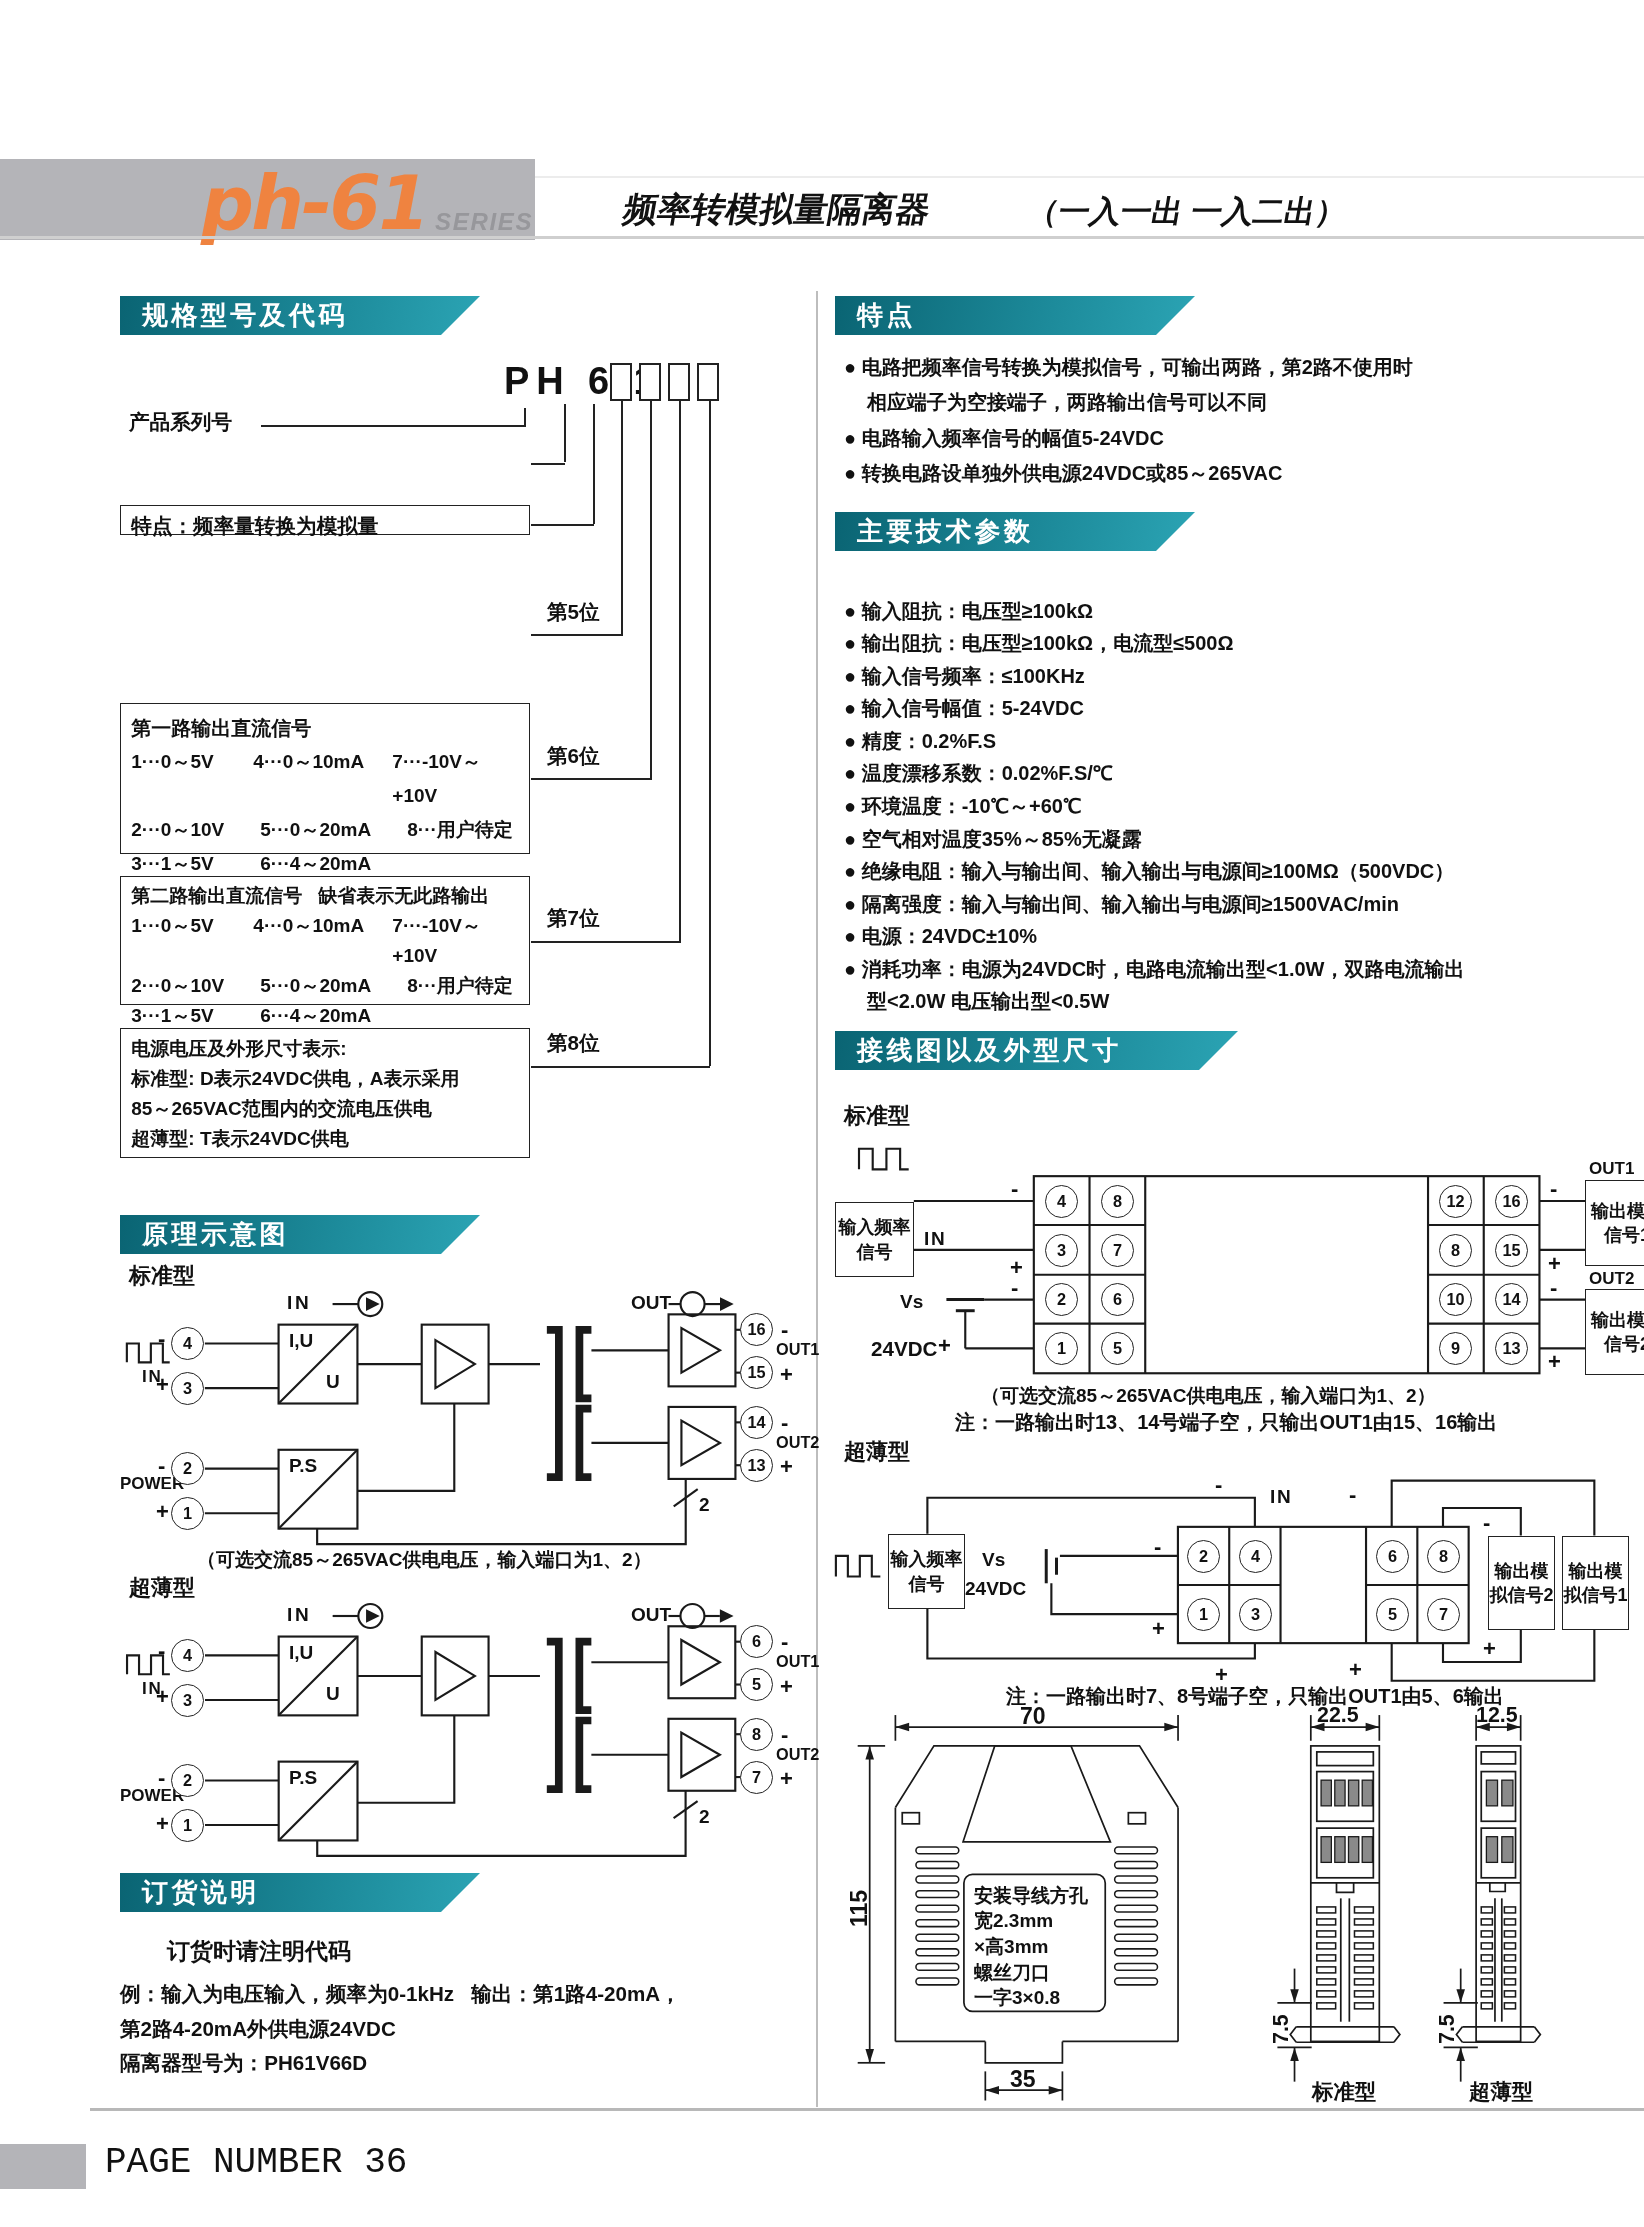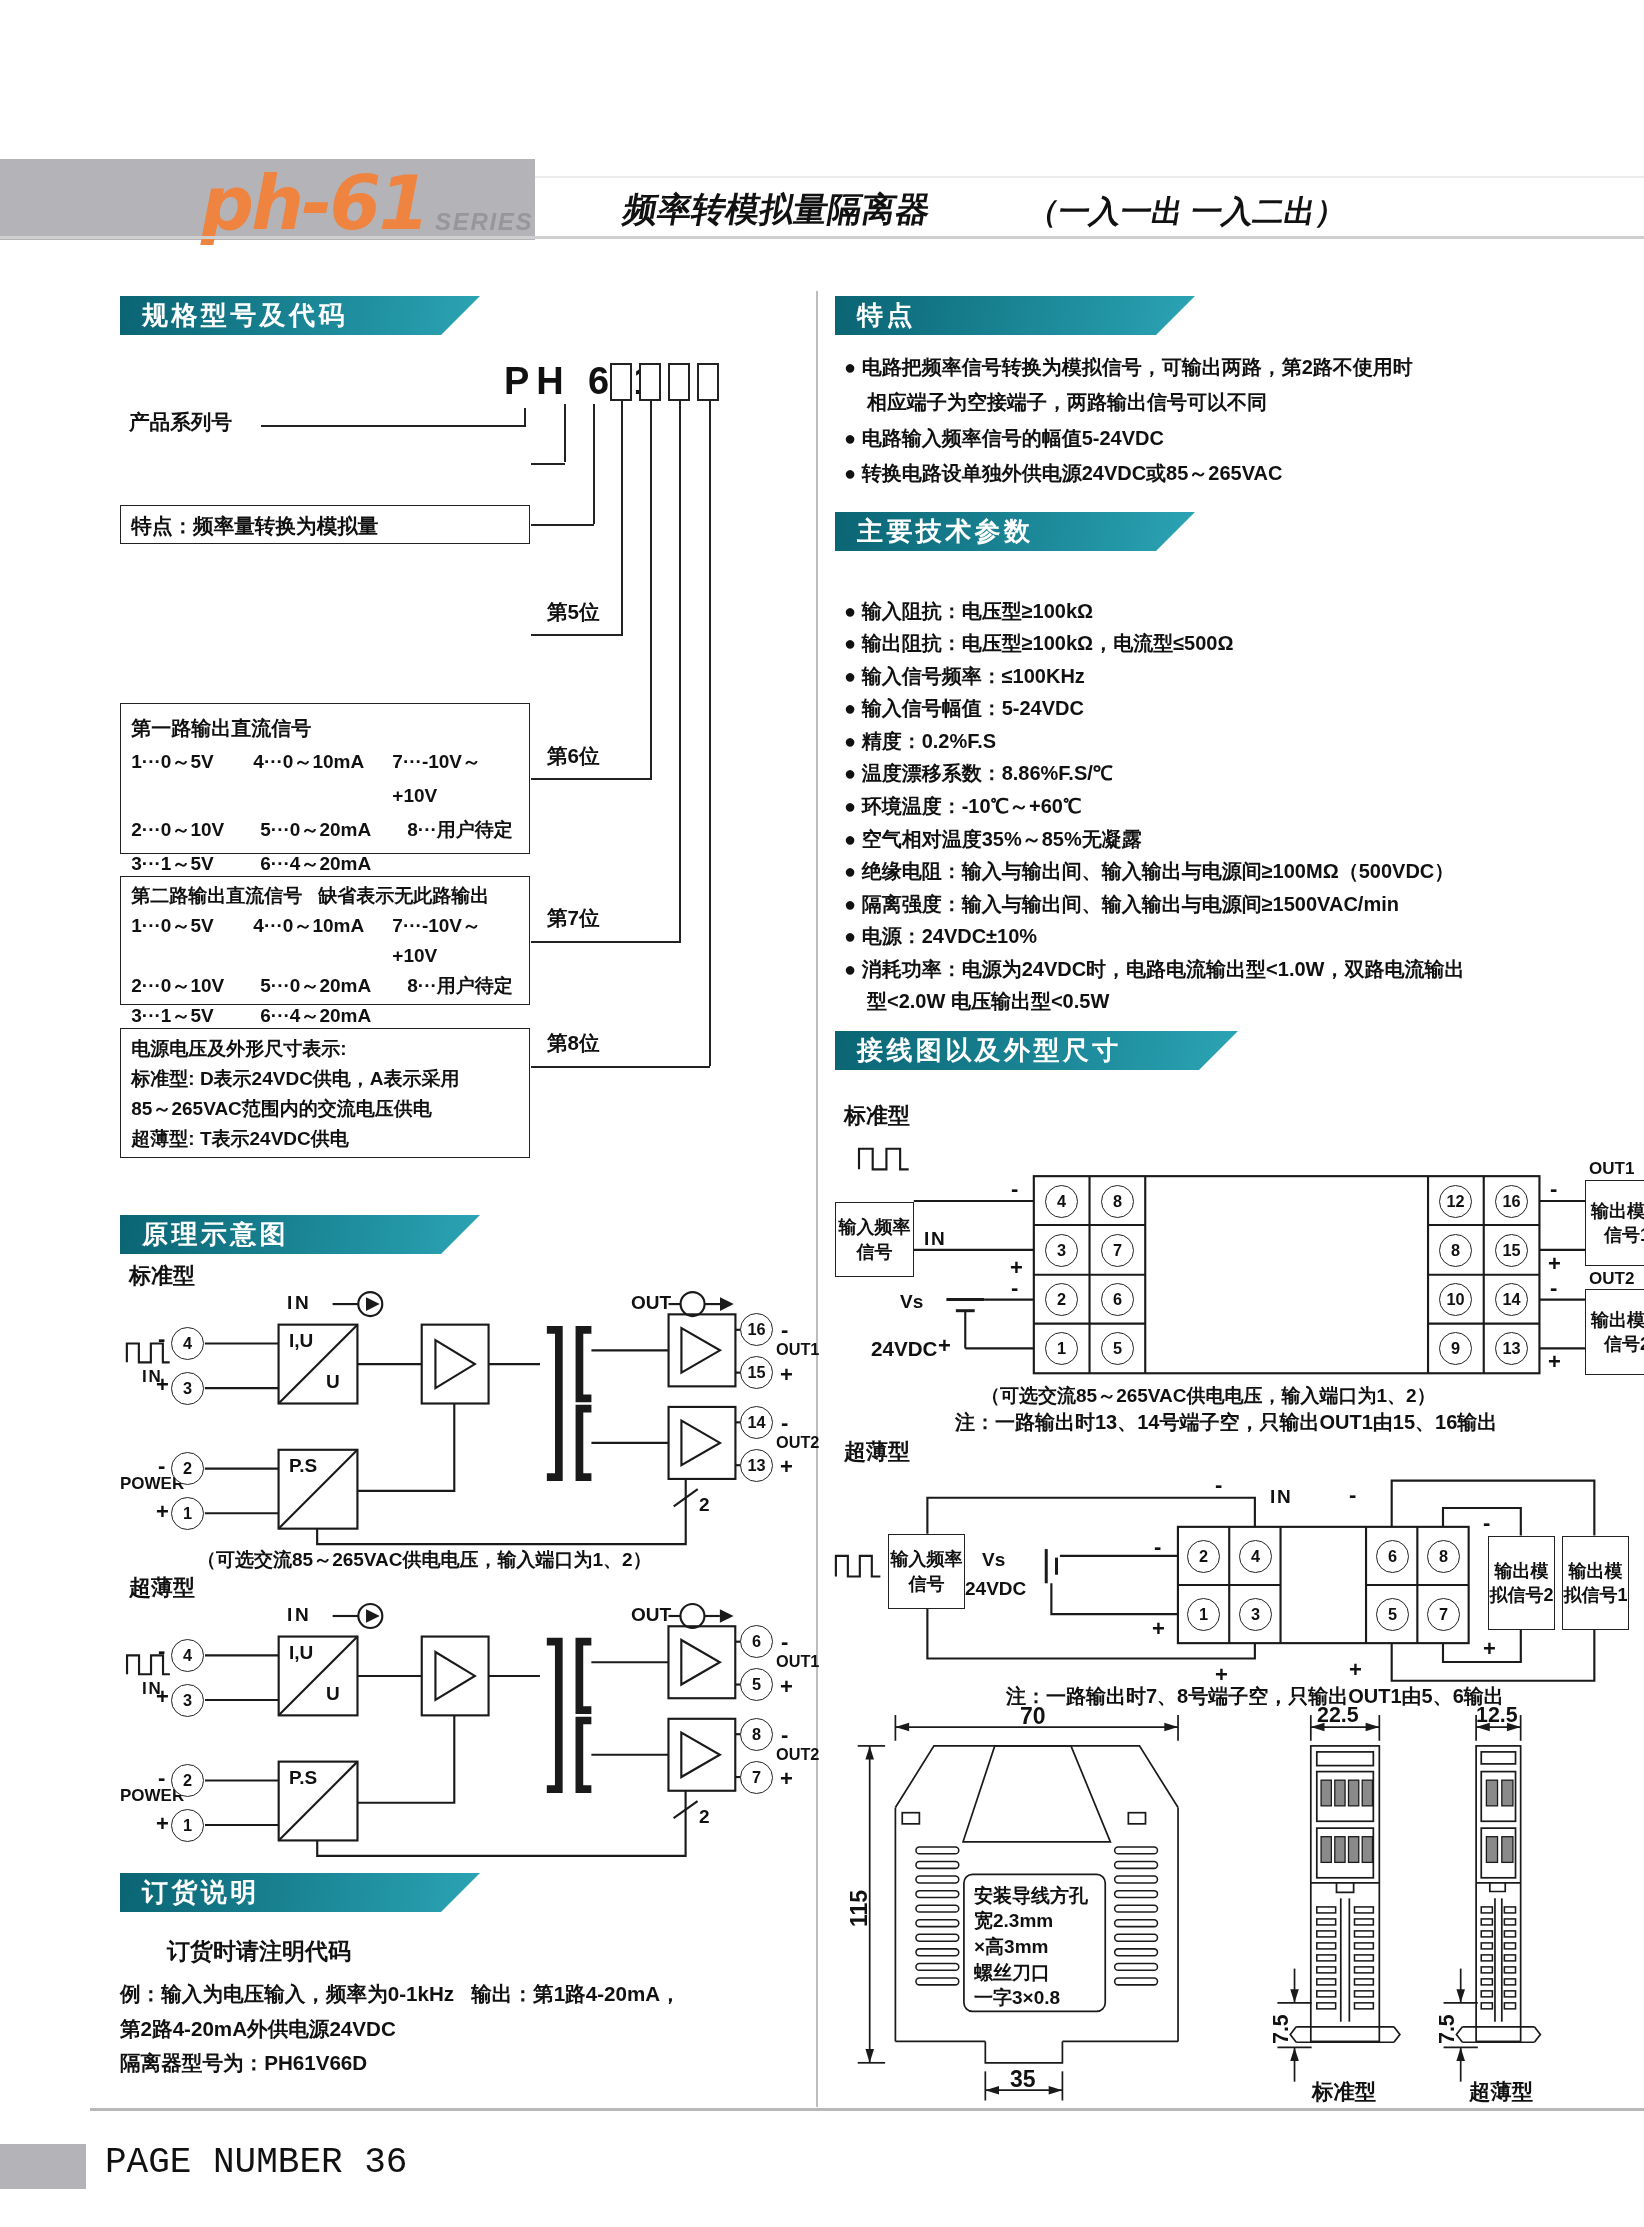--- a/index.html
+++ b/index.html
@@ -63,21 +63,21 @@
   <div class="t" style="left:547px;top:744px;font-size:20.6px">第6位</div>
 
   <div class="vl" style="left:679px;top:401px;height:540px"></div>
   <div class="hl" style="left:531px;top:941px;width:150px"></div>
   <div class="t" style="left:547px;top:906px;font-size:20.6px">第7位</div>
 
   <div class="vl" style="left:709px;top:401px;height:665px"></div>
   <div class="hl" style="left:531px;top:1066px;width:179px"></div>
   <div class="t" style="left:547px;top:1031px;font-size:20.6px">第8位</div>
 
-  <div class="box" style="left:120px;top:505px;width:410px;height:39px">
+  <div class="box" style="left:120px;top:505px;width:410px;height:30px">
     <div class="t" style="left:10.3px;top:7.7px;font-size:20.6px">特点：频率量转换为模拟量</div>
   </div>
 
   <div class="box" style="left:120px;top:703px;width:410px;height:151px;padding:6.9px 10.3px">
     <div class="t" style="position:static;display:block;font-size:20px;line-height:34px">第一路输出直流信号</div>
     <div style="display:flex;font-weight:700;font-size:19px;line-height:34px">
       <span style="width:129px">1···0～5V</span>
       <span style="width:147px">4···0～10mA</span>
       <span>7···-10V～+10V</span>
     </div>
@@ -282,21 +282,21 @@
   <div class="t" style="left:867px;top:391px;font-size:20px">相应端子为空接端子，两路输出信号可以不同</div>
   <div class="t" style="left:844px;top:427px;font-size:20px"><span>● </span><span>电路输入频率信号的幅值5-24VDC</span></div>
   <div class="t" style="left:844px;top:462px;font-size:20px"><span>● </span><span>转换电路设单独外供电源24VDC或85～265VAC</span></div>
 
   <div class="banner" style="left:835px;top:512px;width:360px">主要技术参数</div>
   <div class="t" style="left:844px;top:600px;font-size:20px"><span>● </span><span>输入阻抗：电压型≥100kΩ</span></div>
   <div class="t" style="left:844px;top:632px;font-size:20px"><span>● </span><span>输出阻抗：电压型≥100kΩ，电流型≤500Ω</span></div>
   <div class="t" style="left:844px;top:665px;font-size:20px"><span>● </span><span>输入信号频率：≤100KHz</span></div>
   <div class="t" style="left:844px;top:697px;font-size:20px"><span>● </span><span>输入信号幅值：5-24VDC</span></div>
   <div class="t" style="left:844px;top:730px;font-size:20px"><span>● </span><span>精度：0.2%F.S</span></div>
-  <div class="t" style="left:844px;top:762px;font-size:20px"><span>● </span><span>温度漂移系数：8.86%F.S/℃</span></div>
+  <div class="t" style="left:844px;top:762px;font-size:20px"><span>● </span><span>温度漂移系数：0.02%F.S/℃</span></div>
   <div class="t" style="left:844px;top:795px;font-size:20px"><span>● </span><span>环境温度：-10℃～+60℃</span></div>
   <div class="t" style="left:844px;top:828px;font-size:20px"><span>● </span><span>空气相对温度35%～85%无凝露</span></div>
   <div class="t" style="left:844px;top:860px;font-size:20px"><span>● </span><span>绝缘电阻：输入与输出间、输入输出与电源间≥100MΩ（500VDC）</span></div>
   <div class="t" style="left:844px;top:893px;font-size:20px"><span>● </span><span>隔离强度：输入与输出间、输入输出与电源间≥1500VAC/min</span></div>
   <div class="t" style="left:844px;top:925px;font-size:20px"><span>● </span><span>电源：24VDC±10%</span></div>
   <div class="t" style="left:844px;top:958px;font-size:20px"><span>● </span><span>消耗功率：电源为24VDC时，电路电流输出型&lt;1.0W，双路电流输出</span></div>
   <div class="t" style="left:867px;top:990px;font-size:20px">型&lt;2.0W 电压输出型&lt;0.5W</div>
 
   <div class="banner" style="left:835px;top:1031px;width:403px">接线图以及外型尺寸</div>
   <div class="t" style="left:844px;top:1103px;font-size:22px">标准型</div>

